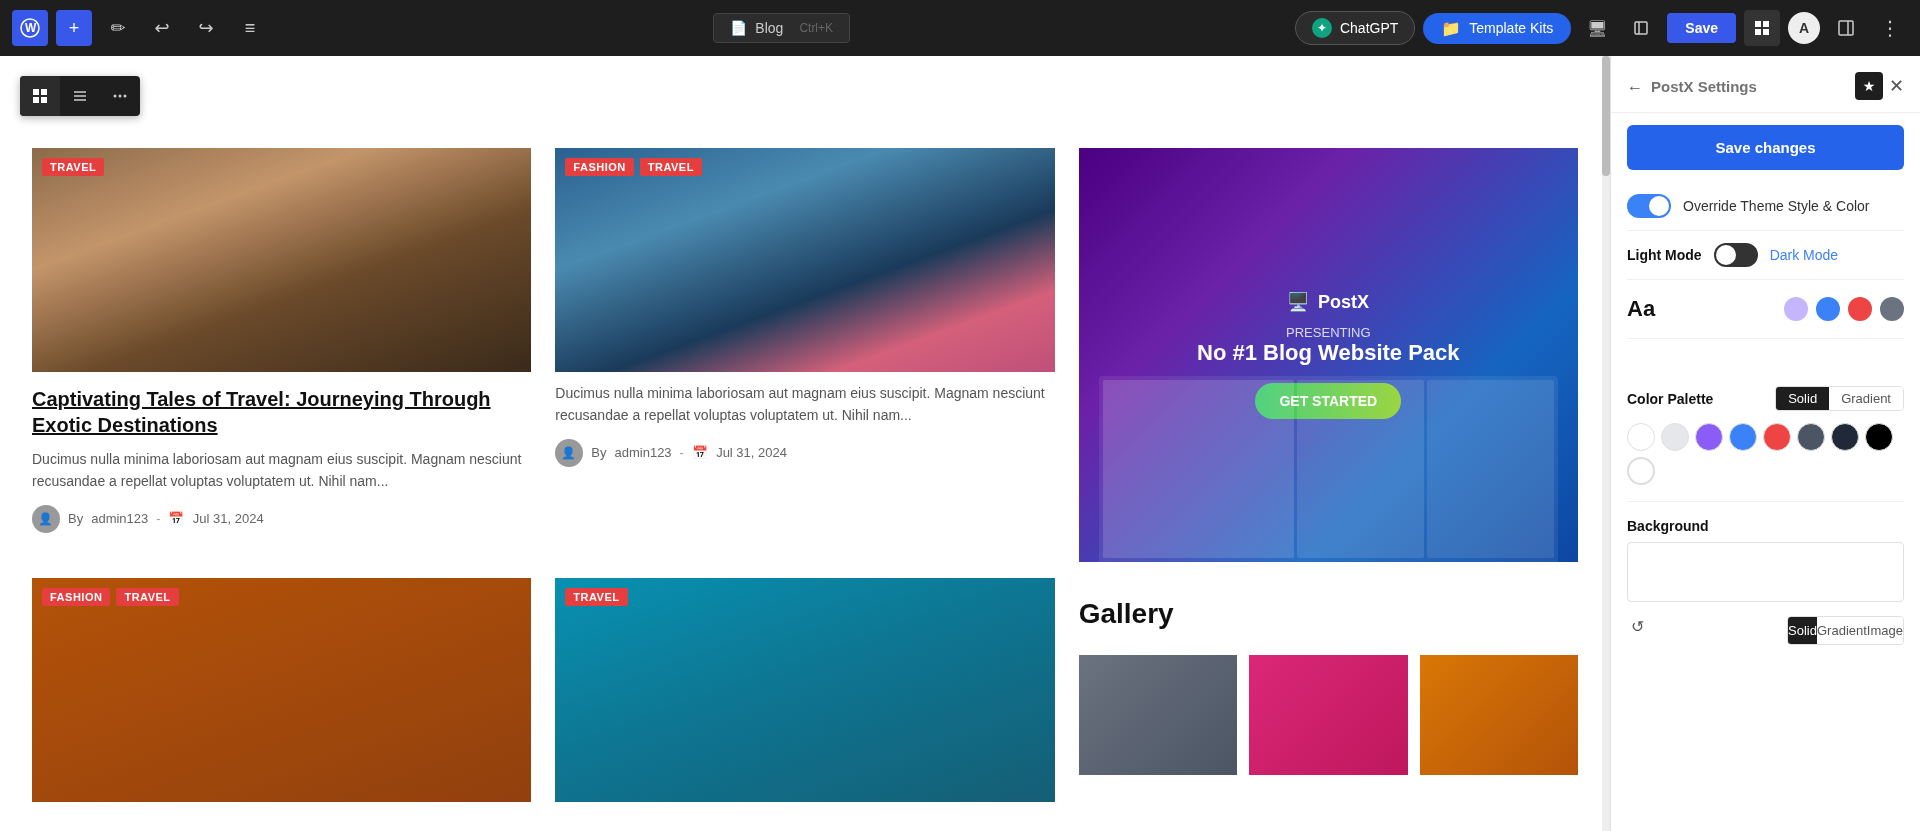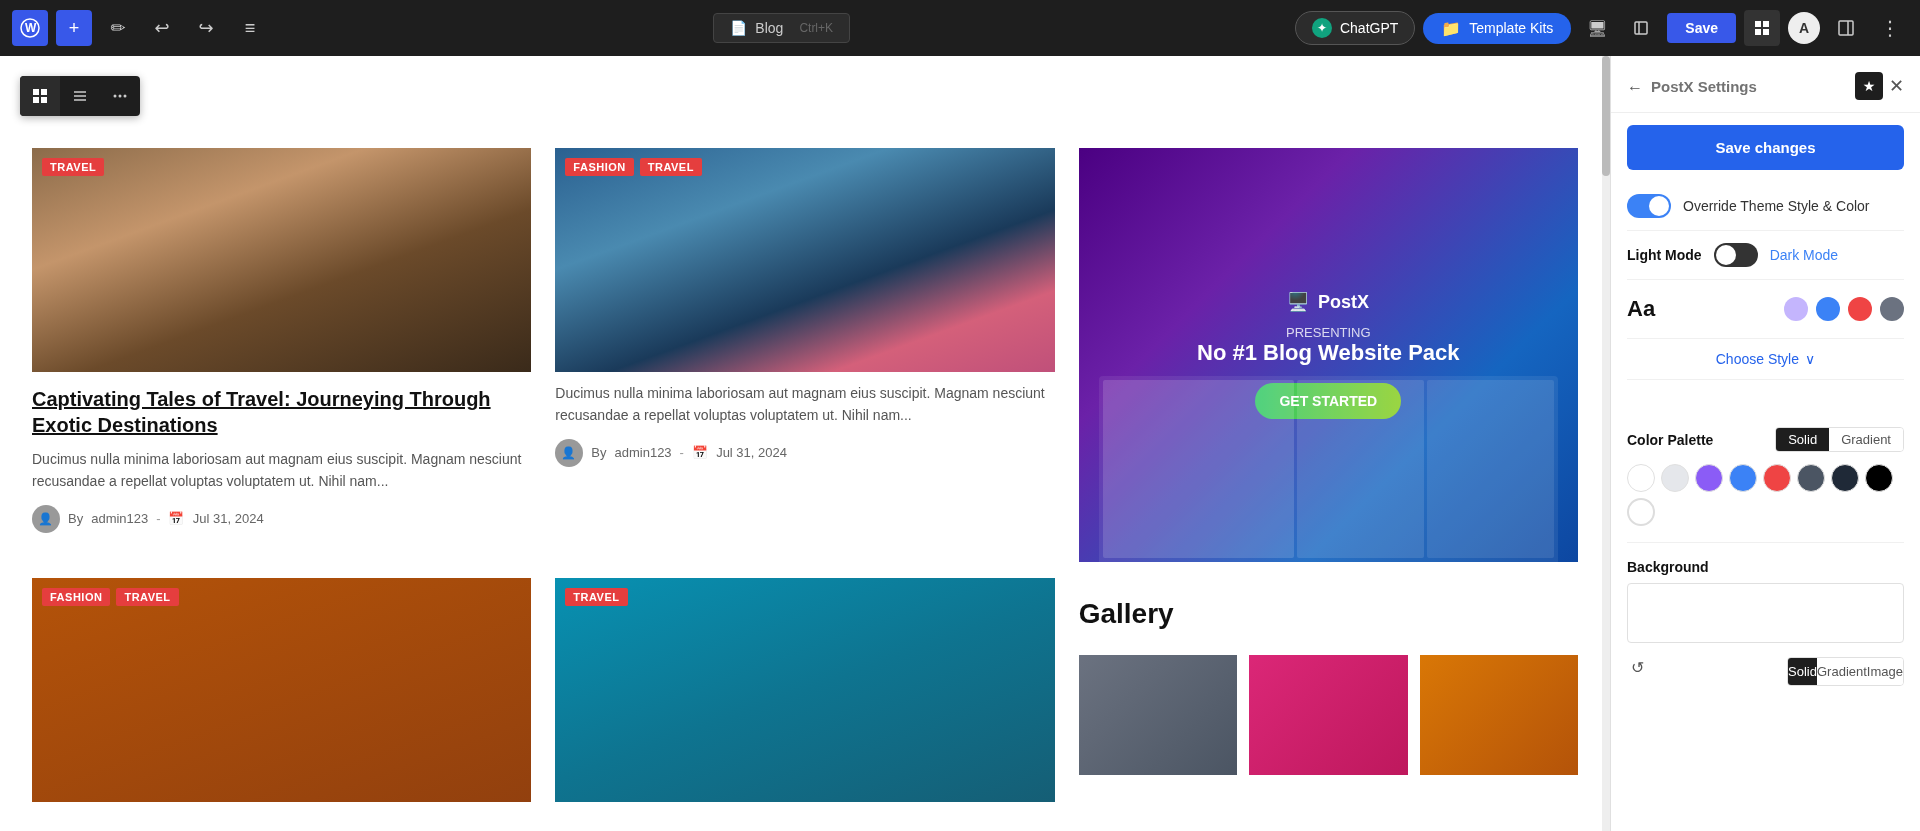--- a/index.html
+++ b/index.html
@@ -487,26 +487,20 @@
       <div class="typography-row">
         <span class="type-preview">Aa</span>
         <div class="color-dots">
           <div class="color-dot" style="background:#c4b5fd;"></div>
           <div class="color-dot" style="background:#3b82f6;"></div>
           <div class="color-dot" style="background:#ef4444;"></div>
           <div class="color-dot" style="background:#6b7280;"></div>
         </div>
       </div>
 
-      <div class="choose-style-row">
-        <button class="choose-style-btn">
-          <span>Choose Style</span>
-          <span>∨</span>
-        </button>
-      </div>
 
       <div class="color-palette-section">
         <div class="color-palette-header">
           <span class="color-palette-label">Color Palette</span>
           <div class="palette-type-btns">
             <button class="palette-type-btn active">Solid</button>
             <button class="palette-type-btn">Gradient</button>
           </div>
         </div>
         <div class="color-swatches">

